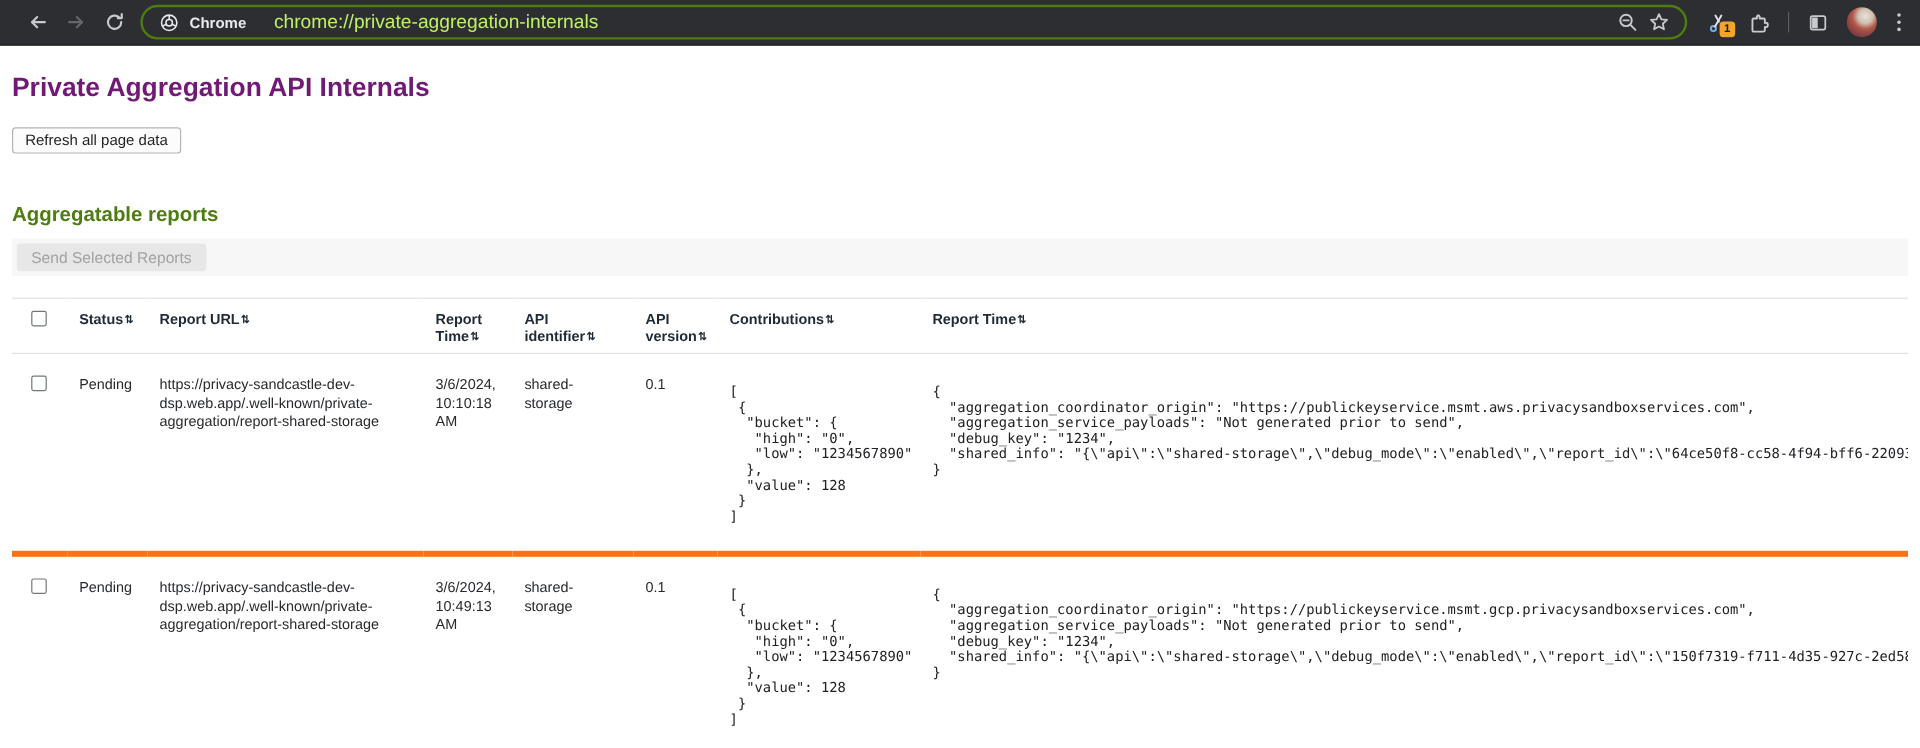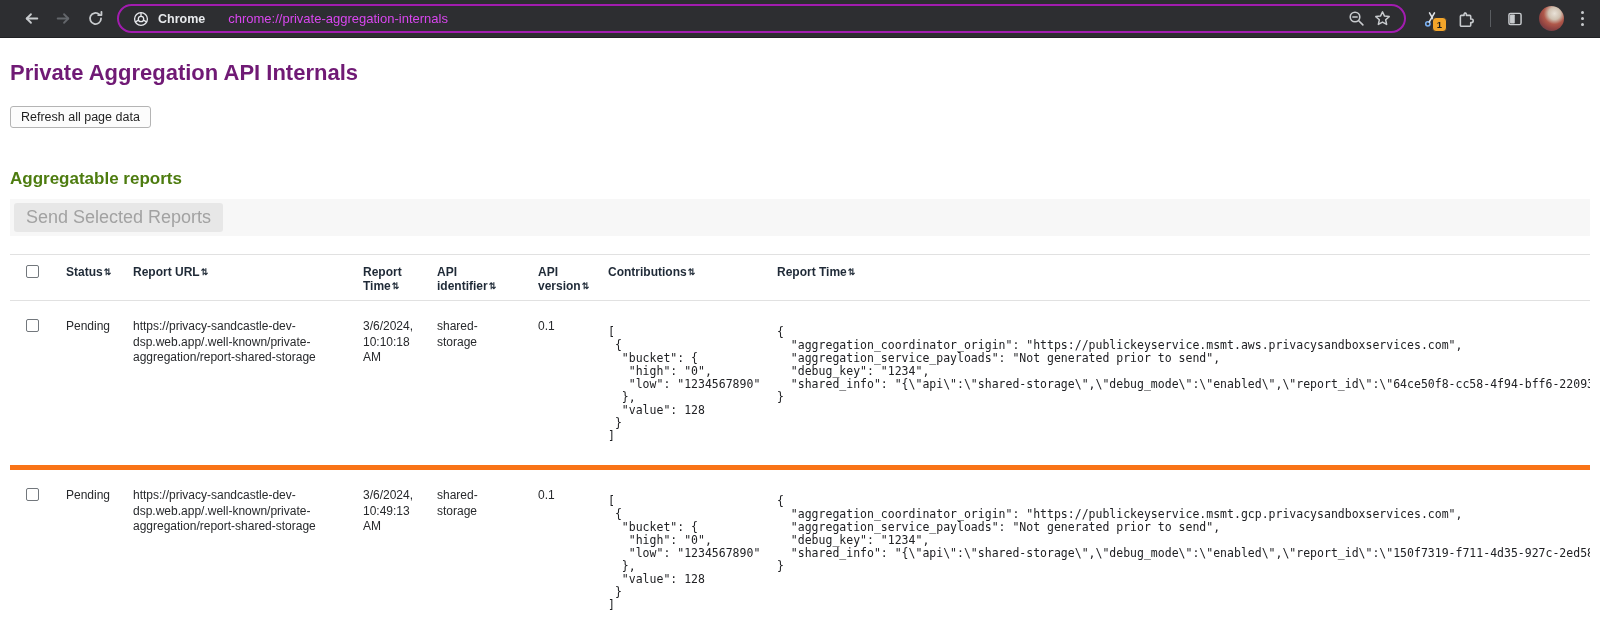--- a/index.html
+++ b/index.html
@@ -15,26 +15,26 @@
   .toolbar {
     height: 38px; background: #2d2e31; border-bottom: 1px solid #202124;
     display: flex; align-items: center; padding: 0 14px 0 22px;
   }
   .nav-group { display: flex; align-items: center; gap: 14px; }
   .icon-btn { width: 18px; height: 18px; display: flex; align-items: center; justify-content: center; flex: 0 0 auto; }
   .icon-btn svg { display: block; }
 
   .omnibox {
     flex: 1; min-width: 0; height: 29px; margin: 0 16px 0 13px;
-    border: 2px solid #a21caf; border-radius: 15px; background: #2d2e31;
+    border: 2px solid #4d7c0f; border-radius: 15px; background: #2d2e31;
     display: flex; align-items: center; padding: 0 13px; gap: 8px;
   }
   .site-chip { display: flex; align-items: center; gap: 8px; flex: 0 0 auto; }
   .site-label { color: #e8eaed; font-weight: 700; font-size: 12.5px; }
-  .omni-url { color: #d946ef; font-size: 13px; margin-left: 15px; white-space: nowrap; }
+  .omni-url { color: #bef264; font-size: 16px; margin-left: 15px; white-space: nowrap; }
   .omni-spacer { flex: 1; }
 
   .right-group { display: flex; align-items: center; gap: 15px; }
   .scissors-wrap { position: relative; width: 20px; height: 20px; display:flex; align-items:center; justify-content:center; }
   .ext-badge {
     position: absolute; right: -5px; bottom: -3px;
     background: #f3a52a; color: #1c1c1c; font-size: 9.5px; font-weight: 700;
     line-height: 11px; padding: 1px 4px; border-radius: 4px; border: 1px solid #2d2e31;
   }
   .separator { width: 1px; height: 17px; background: #5a5d61; }
@@ -50,21 +50,21 @@
   h1.page-title { font-size: 22px; font-weight: 700; color: #701a75; margin: 22px 0 20px; }
   .btn-row { display: flex; gap: 28px; }
   .btn-row button {
     font-family: inherit; font-size: 12.5px; color: #1f1f1f;
     background: #fcfcfc; border: 1px solid #b4b4b4; border-radius: 3px;
     padding: 3px 10px; cursor: pointer; text-align: center;
   }
   h2.section-title { font-size: 17px; font-weight: 700; color: #4d7c0f; margin: 41px 0 10px; }
   .send-bar { background: #f7f7f7; padding: 4px 0 4px 4px; }
   .send-bar button {
-    font-family: inherit; font-size: 18px; color: #a2a2a2;
+    font-family: inherit; font-size: 13px; color: #a2a2a2;
     background: #e7e7e7; border: none; border-radius: 3px; padding: 4px 12px;
   }
 
   table.reports {
     width: 1580px; table-layout: fixed; border-collapse: collapse; margin-top: 18px;
   }
   thead tr { height: 46px; }
   thead th {
     text-align: left; vertical-align: top;
     padding: 10px 10px 0 10px;

